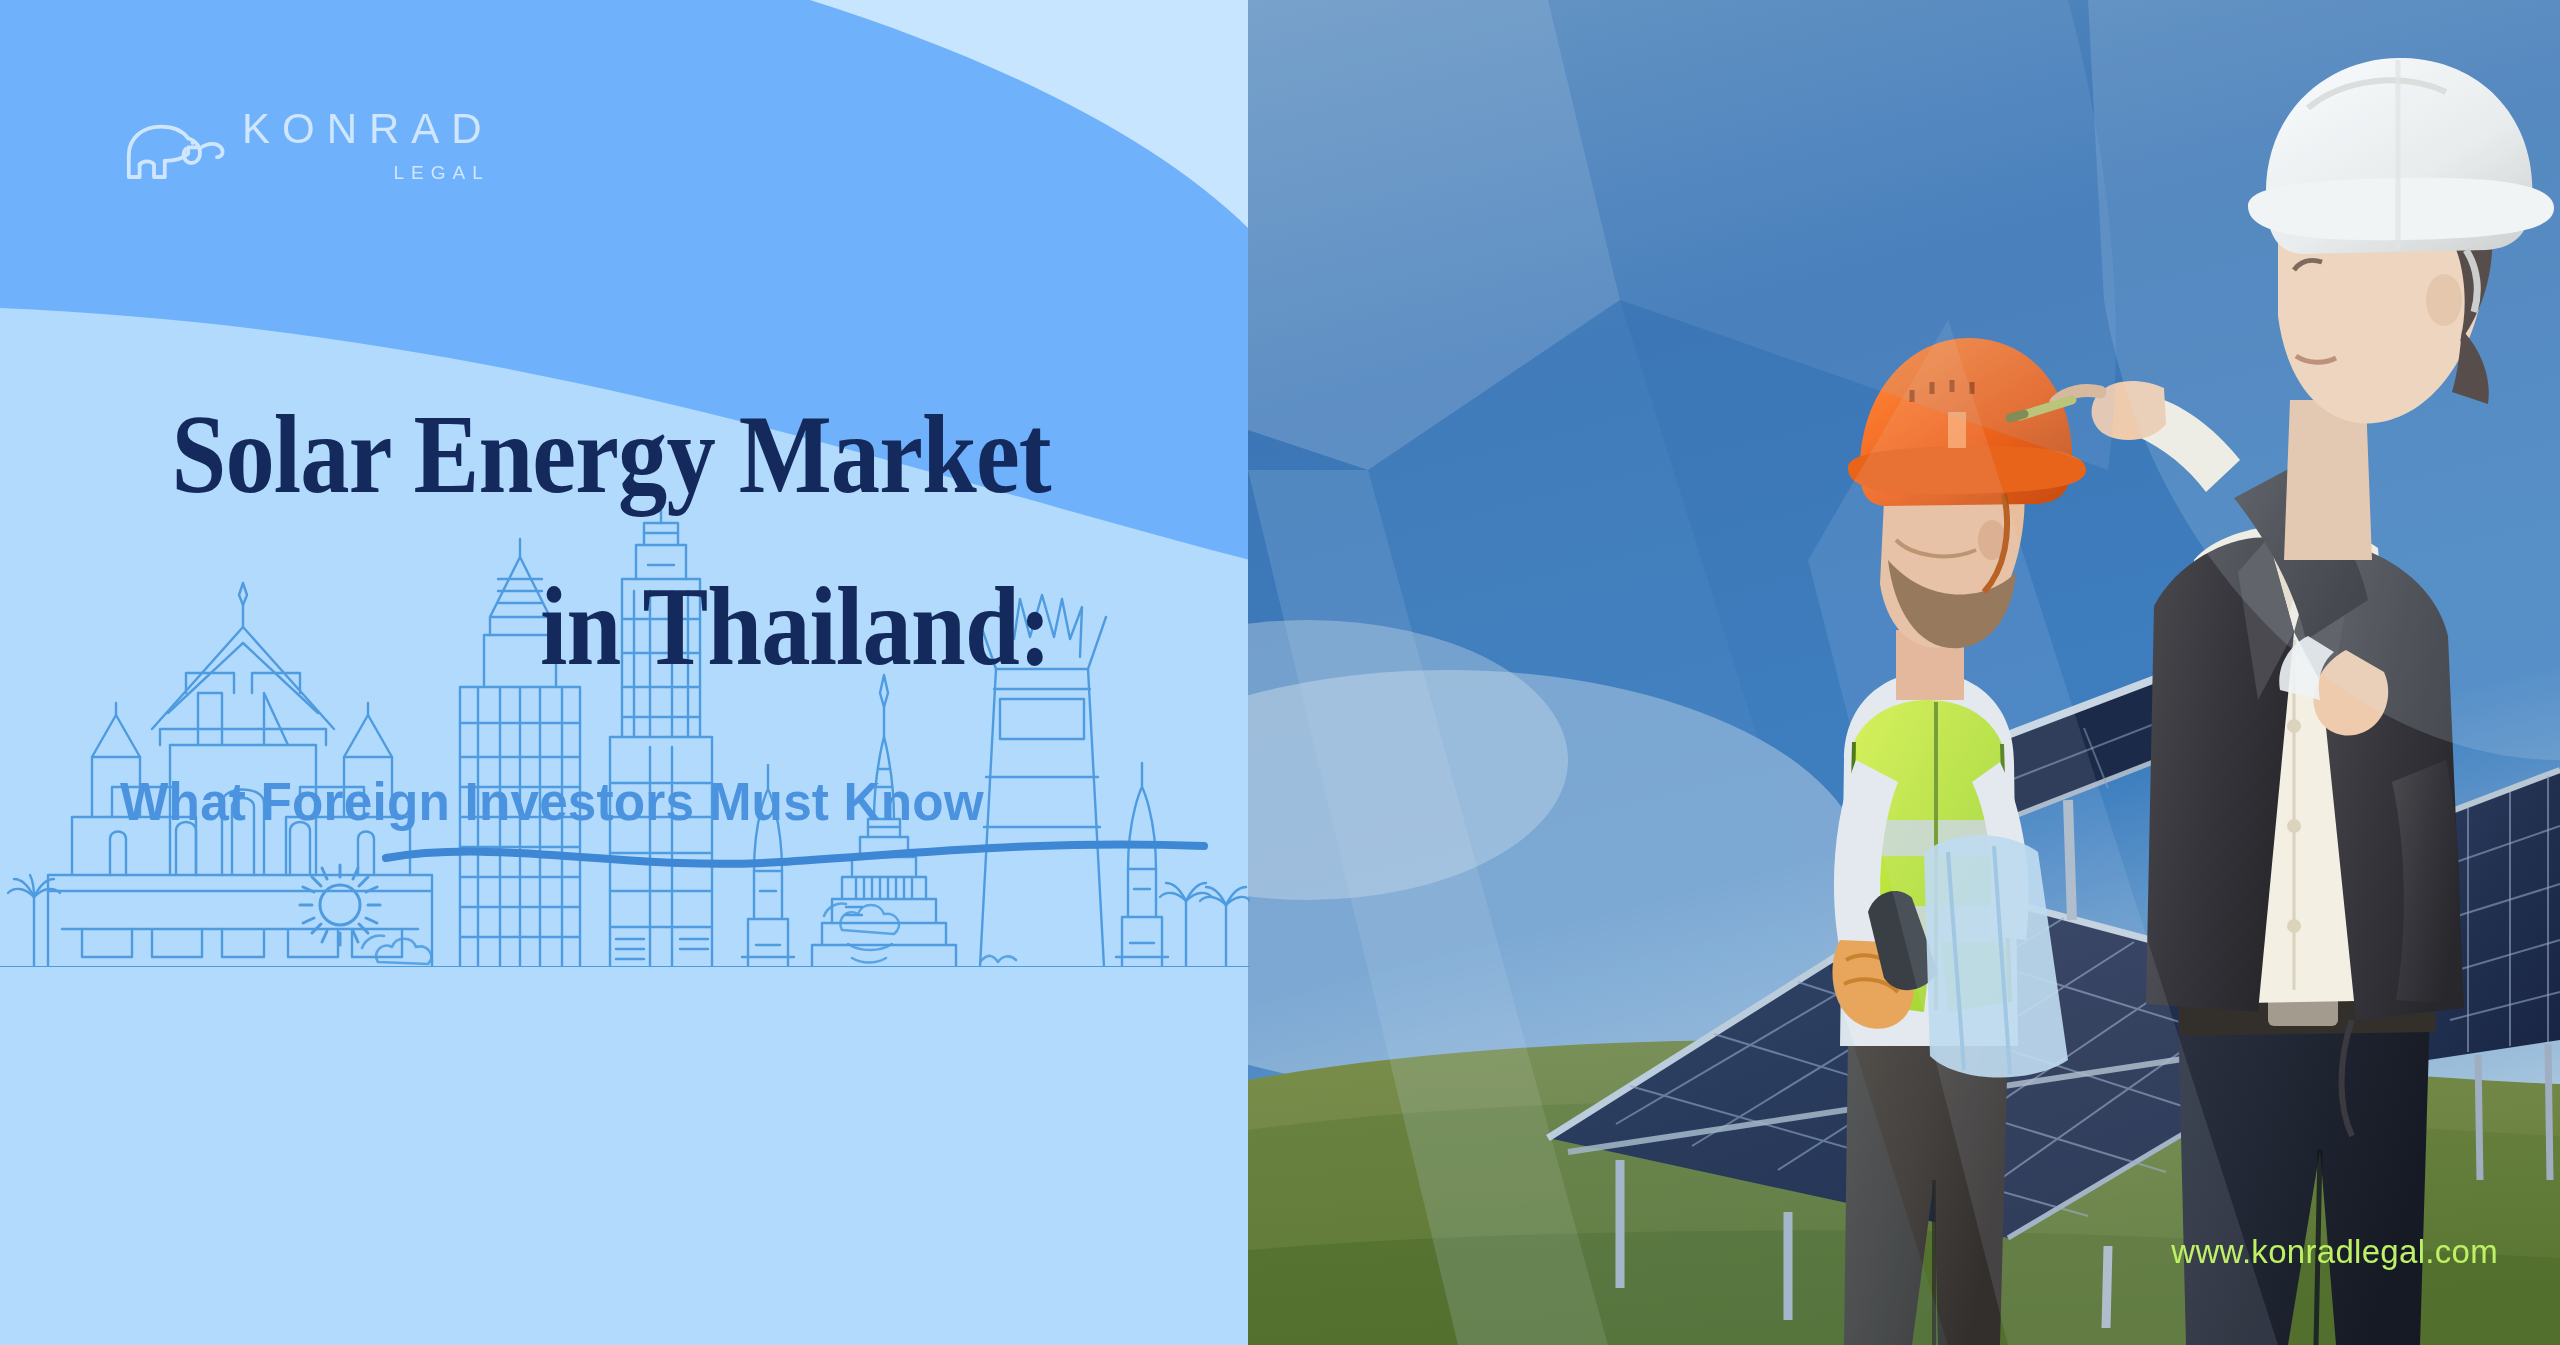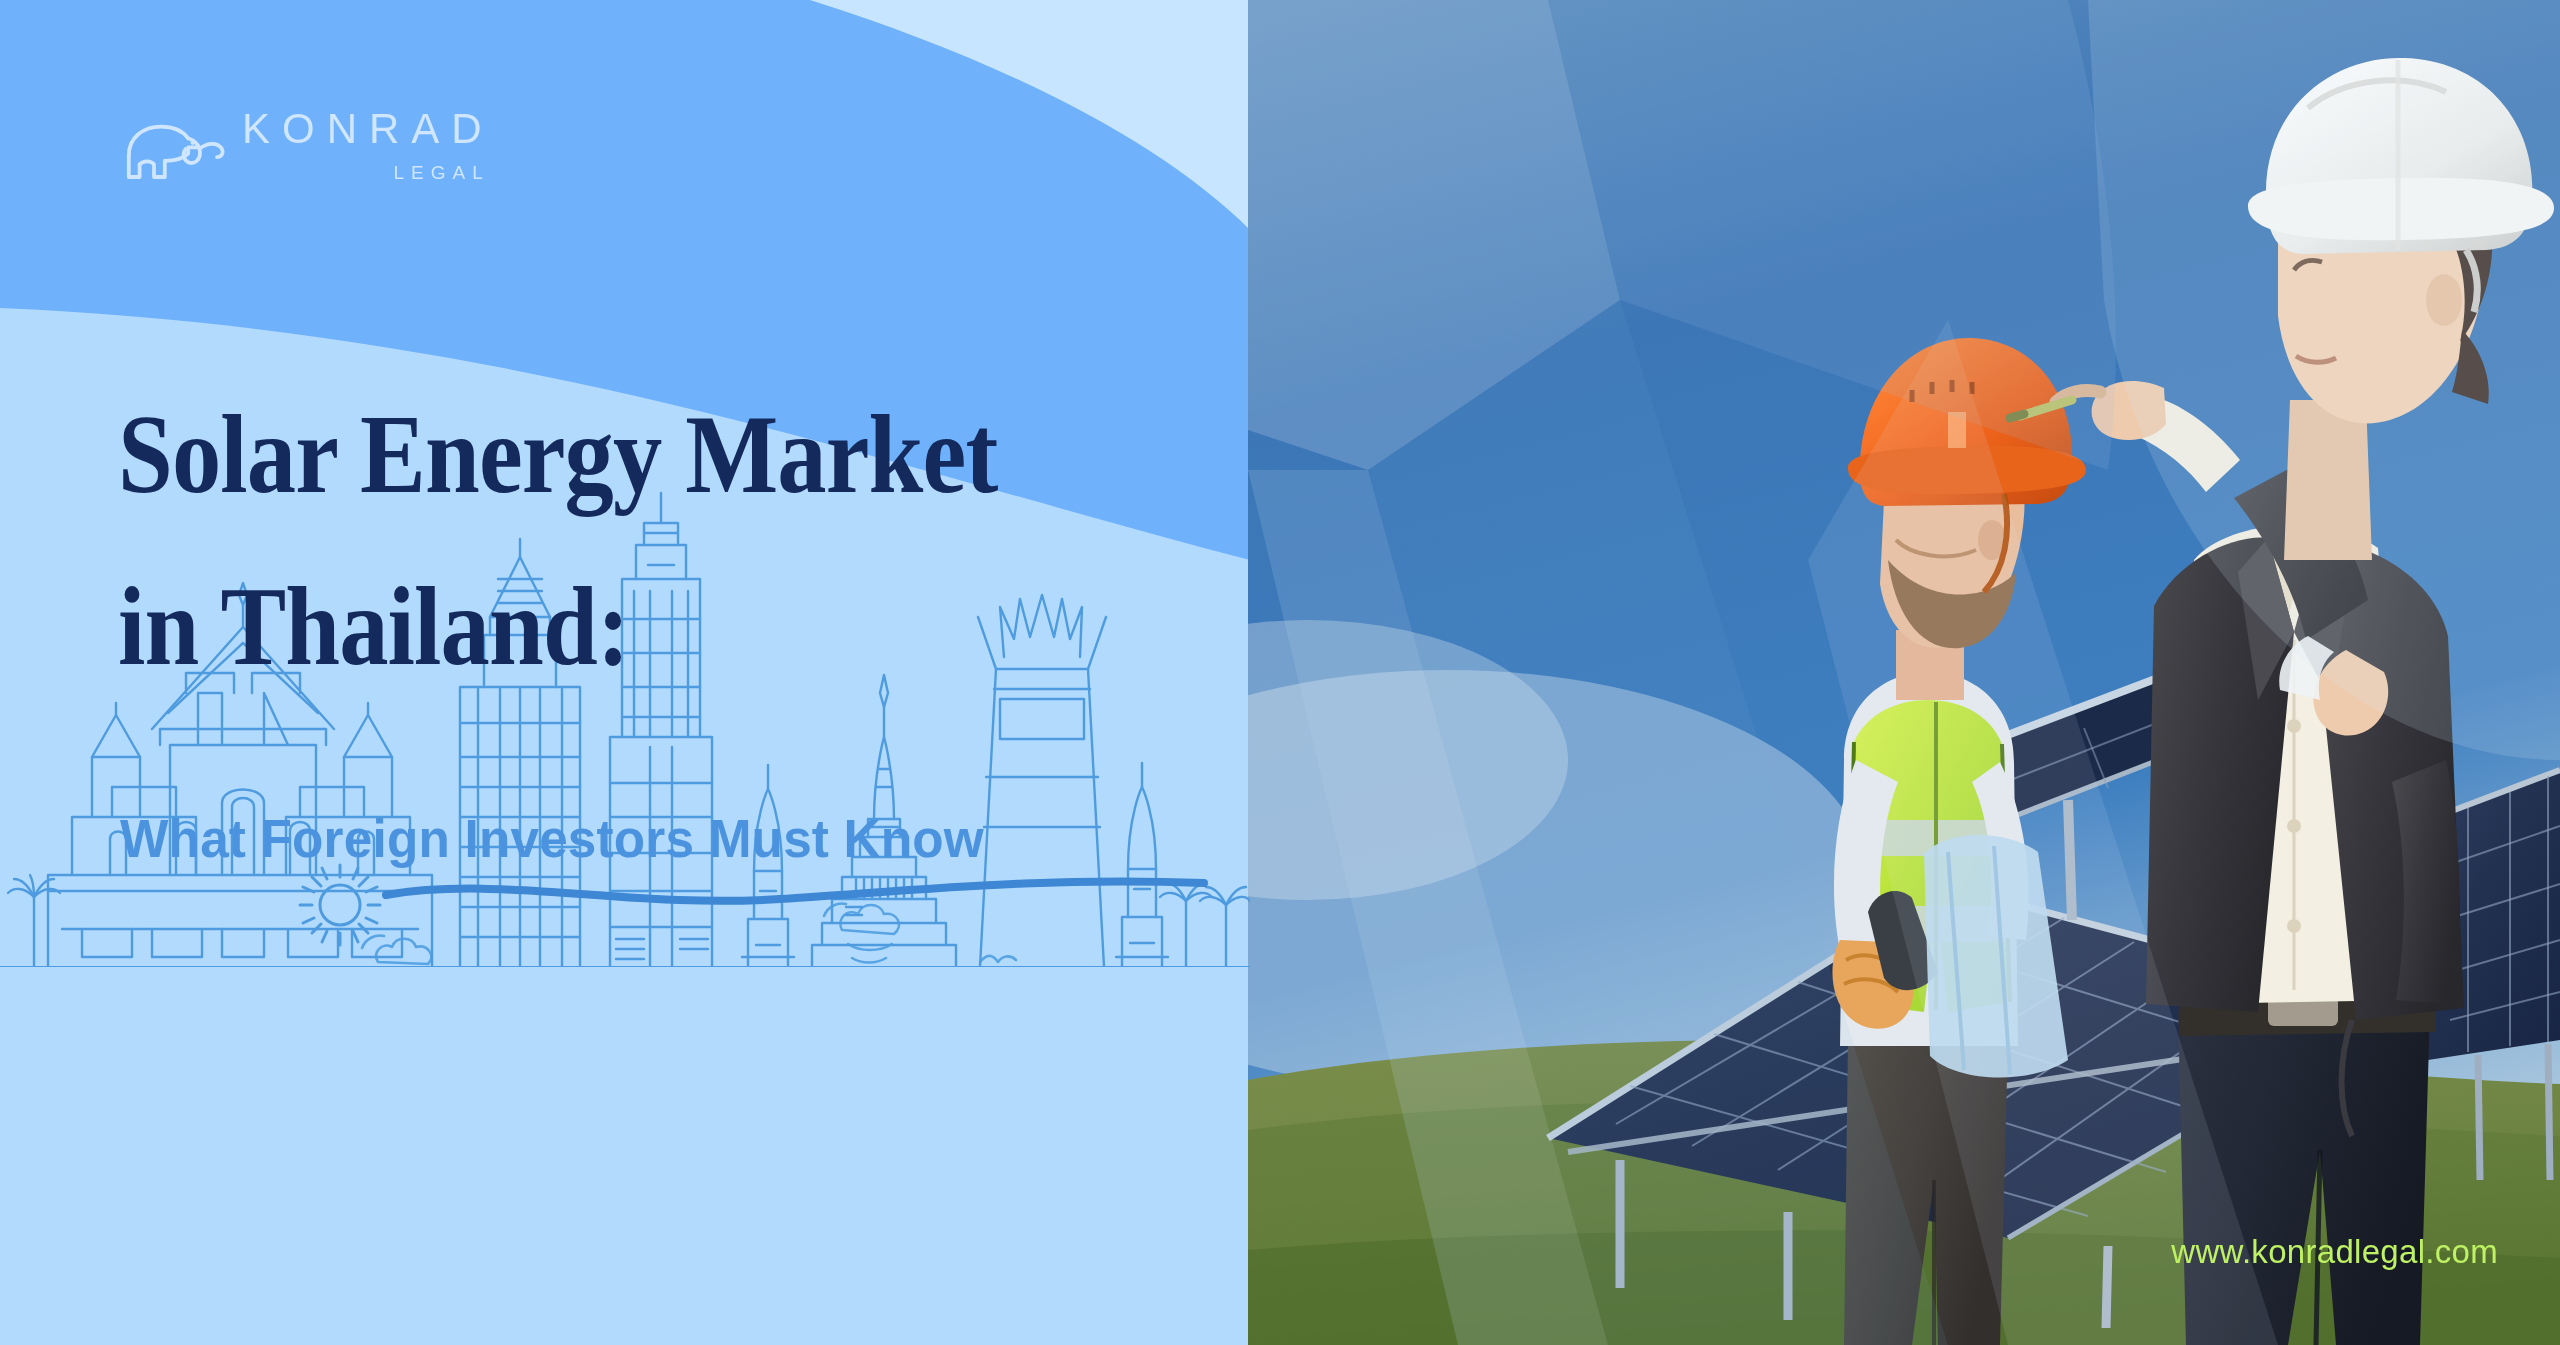--- a/index.html
+++ b/index.html
@@ -55,38 +55,39 @@
     padding-right: 4px;
     font-family: "Liberation Sans", sans-serif;
   }
 
   
   .headline {
     position: absolute;
     left: 118px; top: 398px;
     z-index: 20;
     width: 1060px;
+    text-align: right;
   }
   .headline-line {
     font-family: "Liberation Serif", "DejaVu Serif", serif;
     font-weight: 700;
     font-size: 112px;
     line-height: 1.0;
     letter-spacing: -1px;
     color: #14295C;
     transform: scaleX(0.88);
     transform-origin: left center;
     white-space: nowrap;
   }
   .headline-line + .headline-line { margin-top: 60px; }
 
   
   .subtitle-wrap {
     position: absolute;
-    left: 120px; top: 807px;
+    left: 120px; top: 770px;
     z-index: 20;
     width: 1050px;
   }
   .subtitle {
     font-family: "Liberation Sans", sans-serif;
     font-weight: 700;
     font-size: 54px;
     letter-spacing: 0.2px;
     color: #4B93DE;
     transform: scaleX(0.95);

